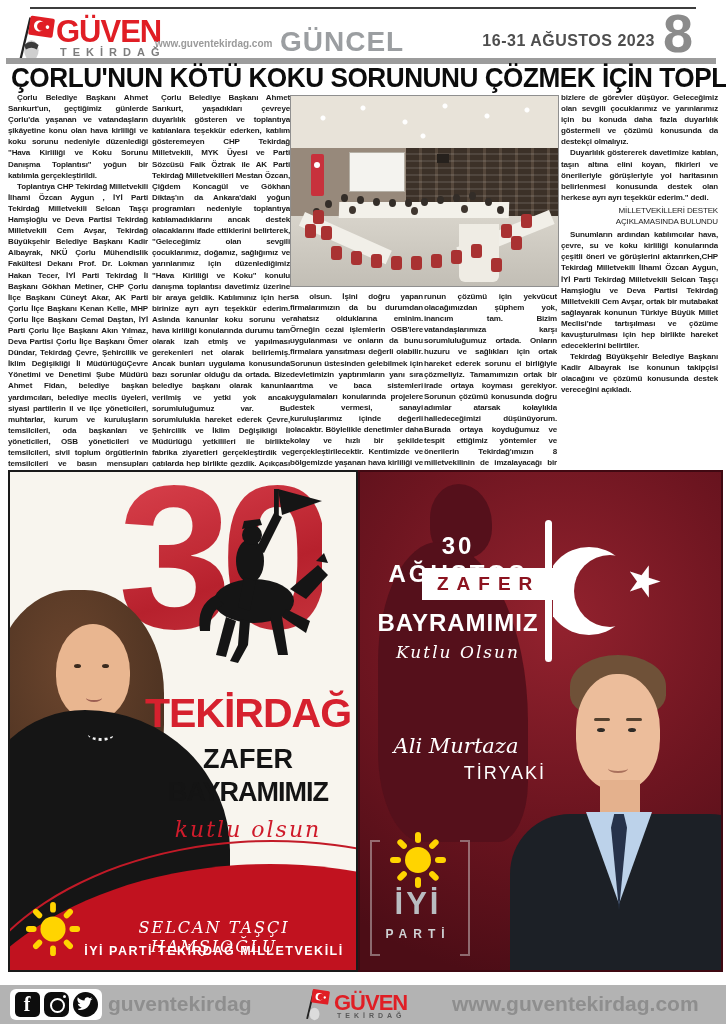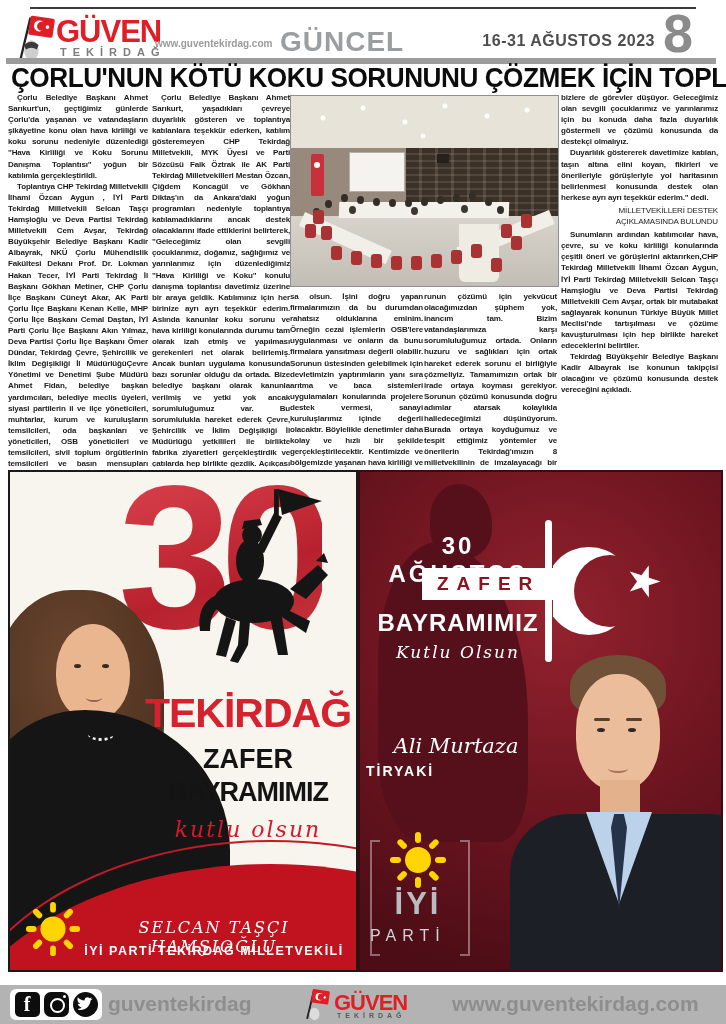--- a/index.html
+++ b/index.html
@@ -102,25 +102,25 @@
   .m-brow1{left:234px;top:246px;} .m-brow2{left:266px;top:246px;}
   .m-eye1,.m-eye2{width:8px;height:4px;background:#2e2a26;border-radius:50%;}
   .m-eye1{left:237px;top:256px;} .m-eye2{left:268px;top:256px;}
   .m-mouth{left:248px;top:292px;width:20px;height:7px;border-bottom:2px solid #a9705c;border-radius:50%;}
   .m-neck{left:240px;top:308px;width:40px;height:40px;background:#e4b18d;}
   .m-suit{left:150px;top:342px;width:260px;height:160px;background:#1c2026;border-radius:60px 60px 0 0;}
   .m-shirt{left:226px;top:340px;width:66px;height:92px;background:#bcd2ea;clip-path:polygon(0 0,100% 0,50% 100%);}
   .m-tie{left:251px;top:342px;width:16px;height:96px;background:#26324a;clip-path:polygon(20% 0,80% 0,100% 14%,50% 100%,0 14%);}
   #ad-right .fname{left:6px;top:262px;width:180px;text-align:center;font-family:"DejaVu Serif",serif;
      font-style:italic;font-size:21px;color:#fff;}
-  #ad-right .sname{left:6px;top:291px;width:180px;text-align:left;font-size:14px;font-weight:700;color:#fff;letter-spacing:2px;}
+  #ad-right .sname{left:6px;top:291px;width:180px;text-align:right;font-size:18px;font-weight:400;color:#fff;letter-spacing:2px;}
   #ad-right .mtitle{left:0px;top:316px;width:192px;text-align:center;font-size:11.5px;font-weight:800;color:#fff;letter-spacing:.5px;}
   #ad-right .sun{left:28px;top:358px;width:60px;height:60px;}
   #ad-right .iyi{left:10px;top:414px;width:96px;text-align:center;font-size:31px;font-weight:800;color:#b9bdc1;letter-spacing:3px;}
-  #ad-right .parti{left:10px;top:455px;width:96px;font-size:16px;font-weight:400;color:#cfd2d4;letter-spacing:6px;}
+  #ad-right .parti{left:10px;top:455px;width:96px;text-align:center;font-size:12px;font-weight:700;color:#cfd2d4;letter-spacing:6px;}
   #ad-right .brk-l{left:10px;top:368px;width:8px;height:112px;border-left:2px solid rgba(220,220,220,.45);
      border-top:2px solid rgba(220,220,220,.45);border-bottom:2px solid rgba(220,220,220,.45);}
   #ad-right .brk-r{left:100px;top:368px;width:8px;height:112px;border-right:2px solid rgba(220,220,220,.45);
      border-top:2px solid rgba(220,220,220,.45);border-bottom:2px solid rgba(220,220,220,.45);}
 
   
   #footer{left:0;top:985px;width:726px;height:39px;background:#b3b3b3;}
   #social{left:10px;top:4px;width:92px;height:31px;background:#fff;border-radius:6px;display:flex;align-items:center;justify-content:center;gap:4px;}
   .sicon{width:25px;height:25px;position:relative;}
   .fb{background:#0d0d0d;border-radius:5px;color:#fff;font-family:"Liberation Serif",serif;font-weight:700;

